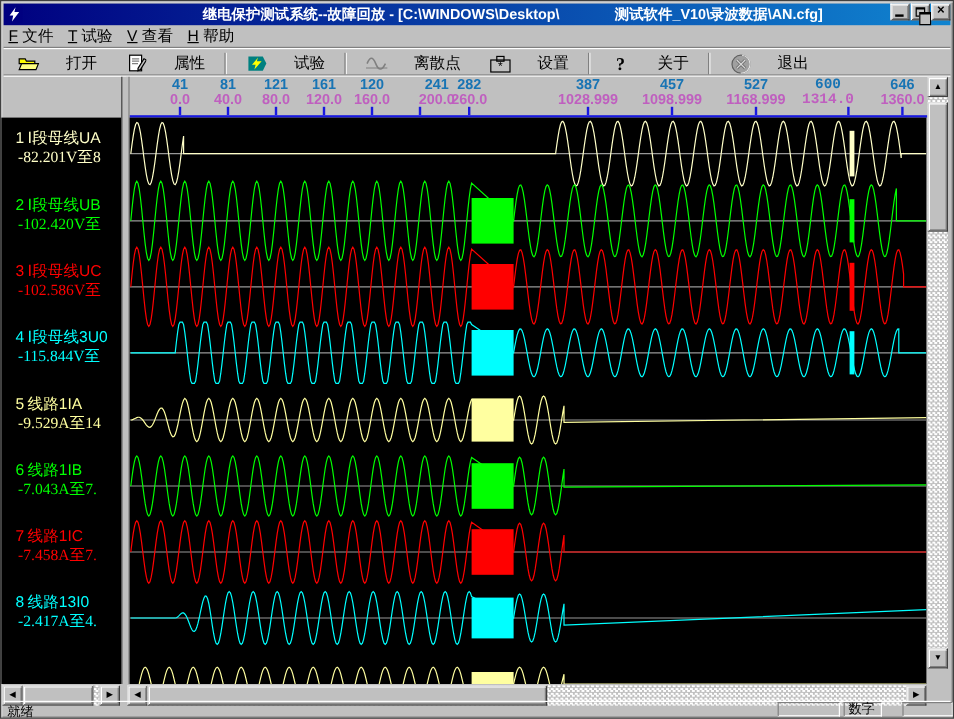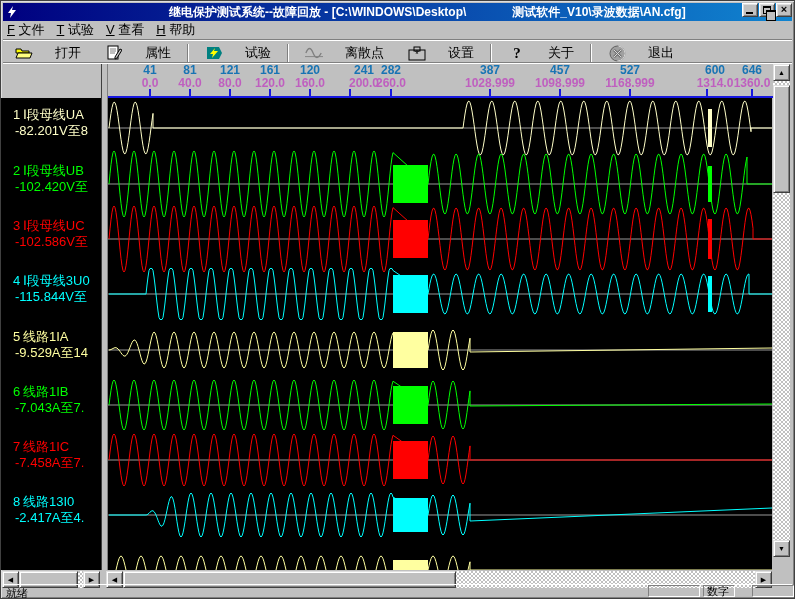--- a/index.html
+++ b/index.html
@@ -49,21 +49,21 @@
   }
   .tick{position:absolute;top:0;transform:translateX(-50%);text-align:center;white-space:nowrap;}
   .tick .sample{display:block;font-size:12px;font-weight:bold;color:#1874b4;line-height:13px;}
   .tick .time{display:block;font-size:12px;font-weight:bold;color:#bf5fbf;line-height:13px;}
   .tickmark{position:absolute;bottom:0;width:2px;height:7px;background:#1818e0;transform:translateX(-50%);}
   
   .label-panel{position:absolute;left:0;top:97px;width:100px;height:472px;background:#000;overflow:hidden;}
   .chan-label{position:absolute;left:12px;width:112px;font-size:13px;line-height:16px;white-space:nowrap;}
   .chan-label .l1{display:block;}
   .chan-label .num{display:inline-block;width:10px;}
-  .chan-label .l2{display:block;padding-left:2px;}
+  .chan-label .l2{display:block;padding-left:2px;font-family:Liberation Serif, serif;}
   .panel-divider{position:absolute;left:100px;top:63px;width:7px;height:506px;background:#c0c0c0;border-left:1px solid #404040;border-right:1px solid #808080;}
   
   .plot{position:absolute;left:107px;top:97px;width:664px;height:472px;background:#000;}
   
   .sb-arrow{
     position:absolute;width:17px;height:17px;background:#c0c0c0;
     border:1px solid;border-color:#dfdfdf #404040 #404040 #dfdfdf;
     box-shadow:inset 1px 1px 0 #fff, inset -1px -1px 0 #808080;
     font-size:7px;line-height:15px;text-align:center;color:#000;
   }
@@ -231,21 +231,21 @@
       <div class="tick" style="left: 455px;">
         <span class="sample">457</span>
         <span class="time">1098.999</span>
       </div>
       <div class="tickmark" style="left: 455px;"></div>
       <div class="tick" style="left: 525px;">
         <span class="sample">527</span>
         <span class="time">1168.999</span>
       </div>
       <div class="tickmark" style="left: 525px;"></div>
-      <div class="tick" style="left: 610px;">
+      <div class="tick" style="left: 585px; font-family: Liberation Mono, monospace;">
         <span class="sample">600</span>
         <span class="time">1314.0</span>
       </div>
       <div class="tickmark" style="left: 602px;"></div>
       <div class="tick" style="left: 647px;">
         <span class="sample">646</span>
         <span class="time">1360.0</span>
       </div>
       <div class="tickmark" style="left: 647px;"></div>
     </div>

